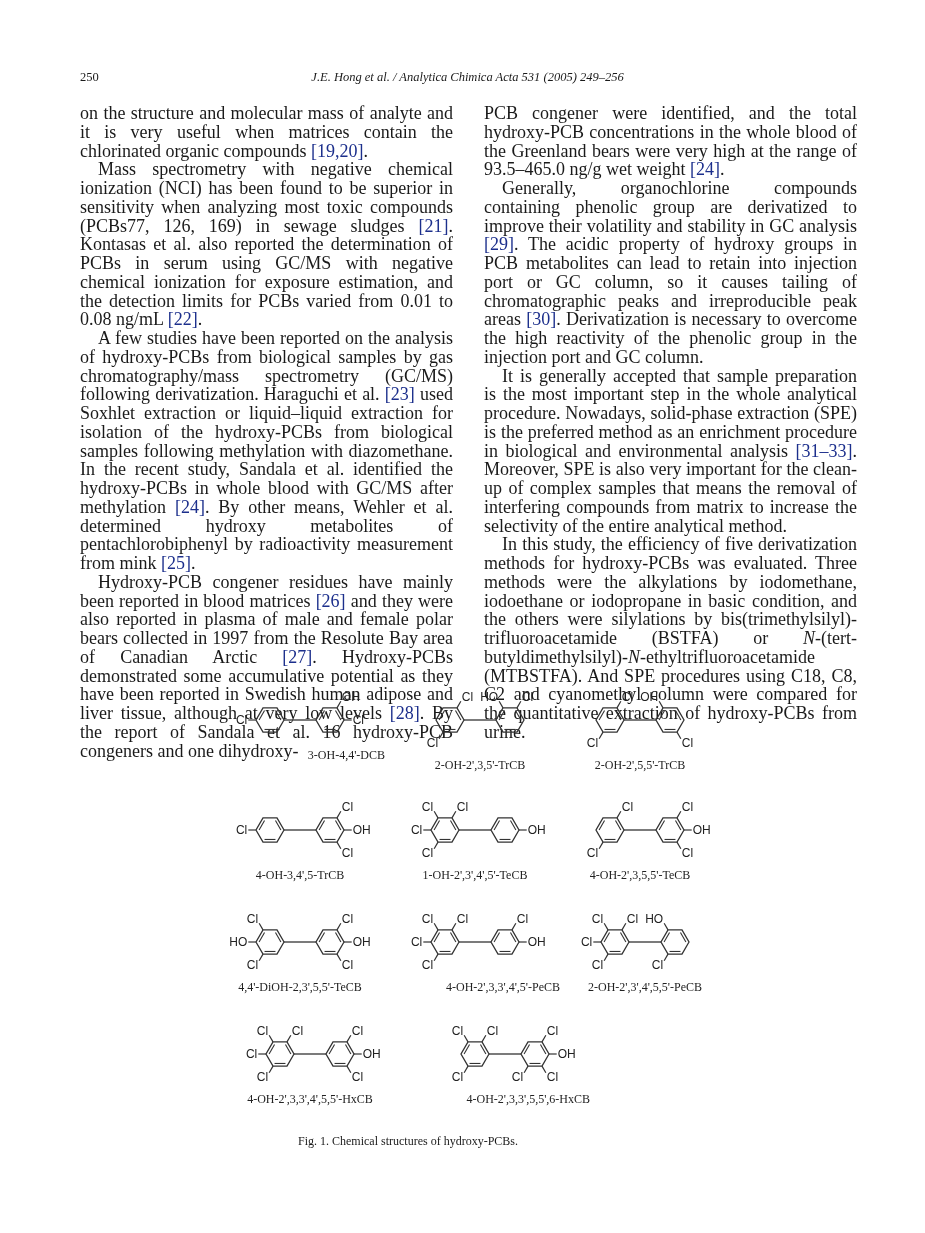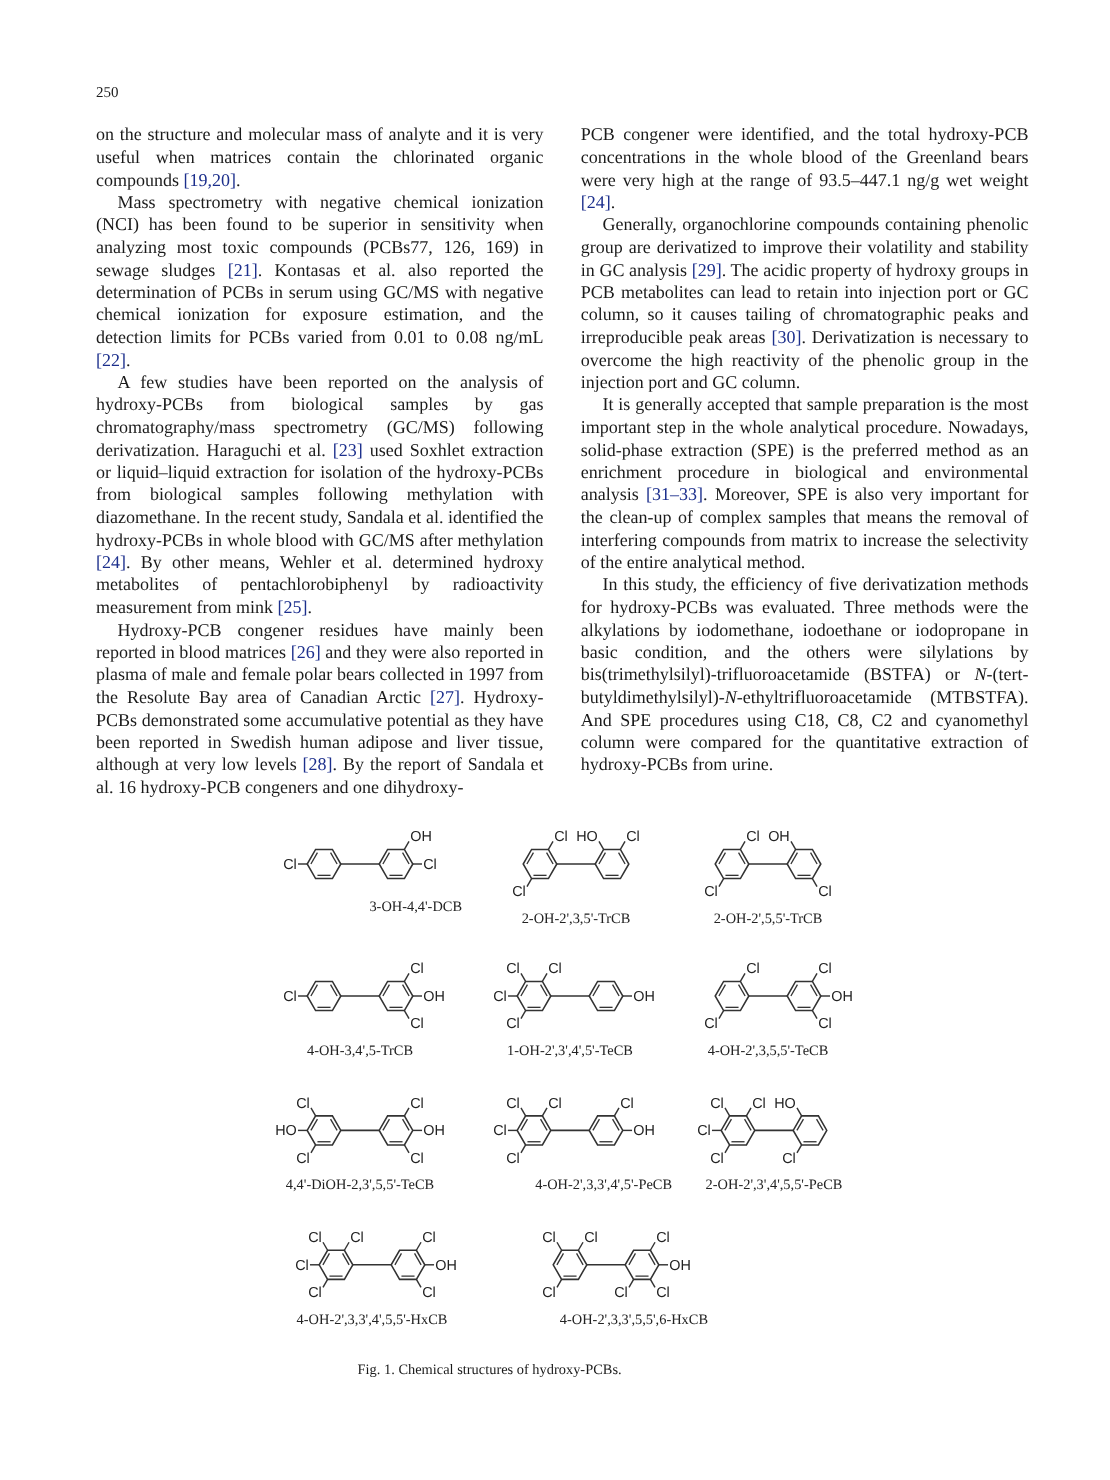--- a/index.html
+++ b/index.html
@@ -1,49 +1,50 @@
 <!DOCTYPE html>
 <html><head>
 <meta charset="utf-8">
 <style>
   html, body { margin:0; padding:0; background:#ffffff; }
   body { width:925px; height:1233px; position:relative; overflow:hidden;
          font-family:"Liberation Serif", "DejaVu Serif", serif; color:#1a1a1a; }
   .header { position:absolute; top:70px; left:80px; width:775px; height:20px; font-size:12.5px; }
   .header .pnum { position:absolute; left:0; top:0; }
   .header .jref { position:absolute; left:0; right:0; top:0; text-align:center; font-style:italic; }
-  .col { position:absolute; top:104px; width:373px; font-size:15px; line-height:18.75px;
+  .col { position:absolute; top:104px; width:373px; font-size:18px; line-height:18.75px;
          text-align:justify; hyphens:none; }
   .col.left { left:80px; }
   .col.right { left:484px; }
   .col p { margin:0; text-indent:0; }
   .col p.ind { text-indent:18px; }
   .cite { color:#1c2f8c; }
   .figure { position:absolute; left:215px; top:672px; width:510px; height:450px; }
   .mol { position:absolute; }
   .mol svg { display:block; overflow:visible; }
   .mol text { font-family:"Liberation Sans", "DejaVu Sans", sans-serif; font-size:12px; fill:#222; }
   .mol-label { position:absolute; font-family:"Liberation Serif", serif; font-size:12px; color:#222; white-space:nowrap; }
   .caption { position:absolute; top:1134px; left:0; width:816px; text-align:center; font-size:12px; }
 </style>
 </head>
 <body>
 
 <div class="header">
   <span class="pnum">250</span>
+  <span class="jref">J.E. Hong et al. / Analytica Chimica Acta 531 (2005) 249–256</span>
 </div>
 
 <div class="col left" id="leftcol">
     <p><span>on the structure and molecular mass of analyte and it is very useful when matrices contain the chlorinated organic compounds </span><span class="cite">[19,20]</span><span>.</span></p>
     <p class="ind"><span>Mass spectrometry with negative chemical ionization (NCI) has been found to be superior in sensitivity when analyzing most toxic compounds (PCBs77, 126, 169) in sewage sludges </span><span class="cite">[21]</span><span>. Kontasas et al. also reported the determination of PCBs in serum using GC/MS with negative chemical ionization for exposure estimation, and the detection limits for PCBs varied from 0.01 to 0.08 ng/mL </span><span class="cite">[22]</span><span>.</span></p>
     <p class="ind"><span>A few studies have been reported on the analysis of hydroxy-PCBs from biological samples by gas chromatography/mass spectrometry (GC/MS) following derivatization. Haraguchi et al. </span><span class="cite">[23]</span><span> used Soxhlet extraction or liquid–liquid extraction for isolation of the hydroxy-PCBs from biological samples following methylation with diazomethane. In the recent study, Sandala et al. identified the hydroxy-PCBs in whole blood with GC/MS after methylation </span><span class="cite">[24]</span><span>. By other means, Wehler et al. determined hydroxy metabolites of pentachlorobiphenyl by radioactivity measurement from mink </span><span class="cite">[25]</span><span>.</span></p>
     <p class="ind"><span>Hydroxy-PCB congener residues have mainly been reported in blood matrices </span><span class="cite">[26]</span><span> and they were also reported in plasma of male and female polar bears collected in 1997 from the Resolute Bay area of Canadian Arctic </span><span class="cite">[27]</span><span>. Hydroxy-PCBs demonstrated some accumulative potential as they have been reported in Swedish human adipose and liver tissue, although at very low levels </span><span class="cite">[28]</span><span>. By the report of Sandala et al. 16 hydroxy-PCB congeners and one dihydroxy-</span></p>
   </div>
 <div class="col right" id="rightcol">
-    <p><span>PCB congener were identified, and the total hydroxy-PCB concentrations in the whole blood of the Greenland bears were very high at the range of 93.5–447.1 ng/g wet weight </span><span class="cite">[24]</span><span>.</span></p>
+    <p><span>PCB congener were identified, and the total hydroxy-PCB concentrations in the whole blood of the Greenland bears were very high at the range of 93.5–465.0 ng/g wet weight </span><span class="cite">[24]</span><span>.</span></p>
     <p class="ind"><span>Generally, organochlorine compounds containing phenolic group are derivatized to improve their volatility and stability in GC analysis </span><span class="cite">[29]</span><span>. The acidic property of hydroxy groups in PCB metabolites can lead to retain into injection port or GC column, so it causes tailing of chromatographic peaks and irreproducible peak areas </span><span class="cite">[30]</span><span>. Derivatization is necessary to overcome the high reactivity of the phenolic group in the injection port and GC column.</span></p>
     <p class="ind"><span>It is generally accepted that sample preparation is the most important step in the whole analytical procedure. Nowadays, solid-phase extraction (SPE) is the preferred method as an enrichment procedure in biological and environmental analysis </span><span class="cite">[31–33]</span><span>. Moreover, SPE is also very important for the clean-up of complex samples that means the removal of interfering compounds from matrix to increase the selectivity of the entire analytical method.</span></p>
     <p class="ind"><span>In this study, the efficiency of five derivatization methods for hydroxy-PCBs was evaluated. Three methods were the alkylations by iodomethane, iodoethane or iodopropane in basic condition, and the others were silylations by bis(trimethylsilyl)-trifluoroacetamide (BSTFA) or </span><span style="font-style: italic;">N</span><span>-(tert-butyldimethylsilyl)-</span><span style="font-style: italic;">N</span><span>-ethyltrifluoroacetamide (MTBSTFA). And SPE procedures using C18, C8, C2 and cyanomethyl column were compared for the quantitative extraction of hydroxy-PCBs from urine.</span></p>
   </div>
 
 <div class="figure" id="figure">
     <div class="mol" style="left: 0px; top: 8px; width: 170px;">
       <svg width="170" height="80" viewBox="0 0 170 80">
         <polygon points="69,40 62,52.12435565298214 48,52.124355652982146 41,40 47.99999999999999,27.87564434701786 62,27.87564434701786" fill="none" stroke="#333" stroke-width="1.3"></polygon>
         <line x1="60.46" y1="49.45699740932607" x2="49.54" y2="49.45699740932608" stroke="#333" stroke-width="1.1"></line>

